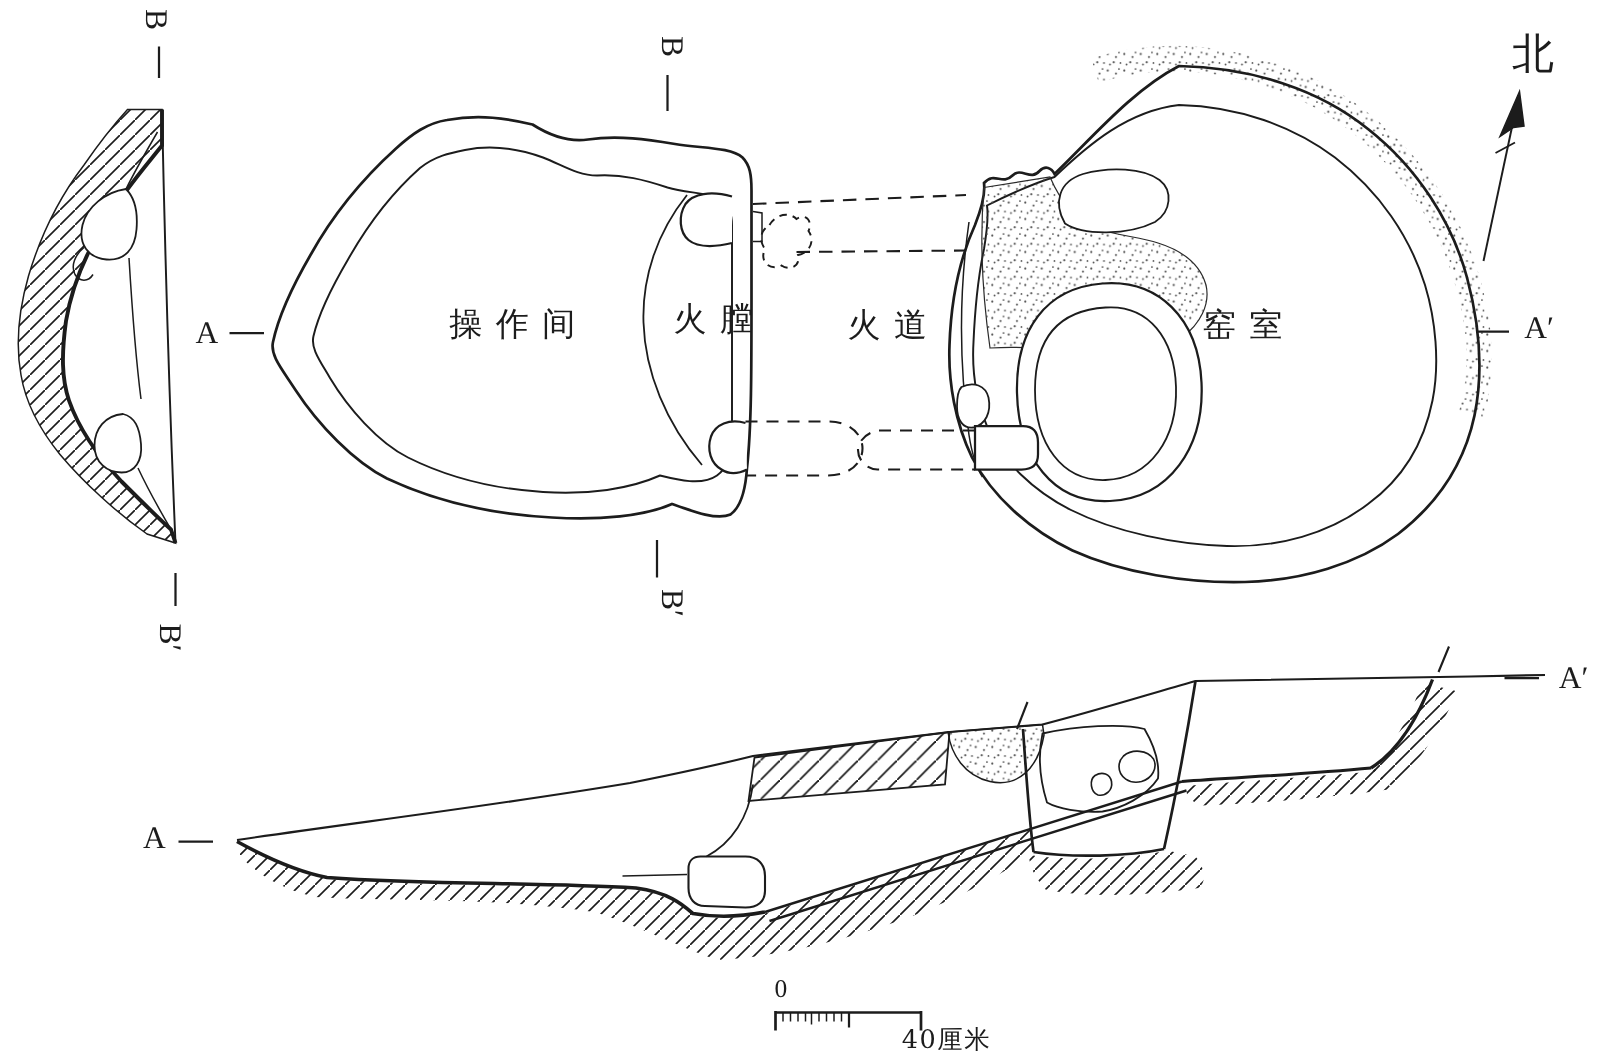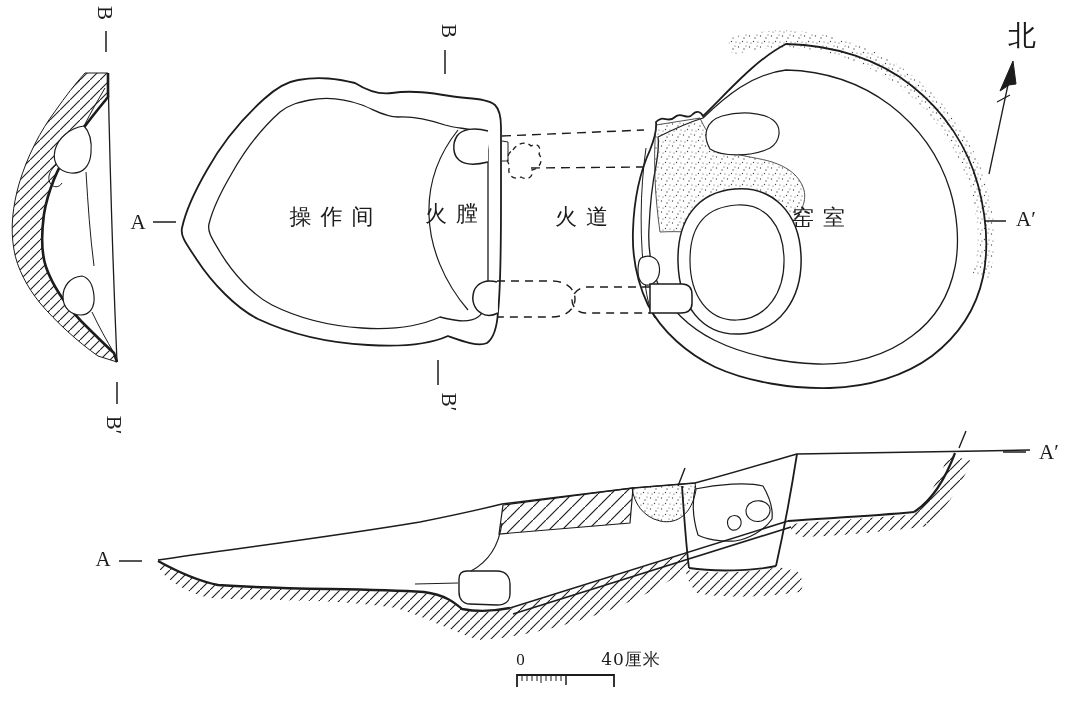--- a/index.html
+++ b/index.html
@@ -6,21 +6,21 @@
   .canvas{
     position:relative;width:1080px;height:704px;background:#ffffff;
     font-family:"Liberation Serif","DejaVu Serif",serif;color:#1c1c1c;overflow:hidden;
   }
   svg.drawing{position:absolute;left:0;top:0;width:1080px;height:704px;}
   .lbl{position:absolute;transform:translate(-50%,-50%);white-space:nowrap;line-height:1;
        font-family:"Liberation Serif","DejaVu Serif",serif;color:#1c1c1c;}
   .rot90{transform:translate(-50%,-50%) rotate(90deg);}
   .cjk{font-family:"DejaVu Serif","Liberation Serif",serif;}
   .letter{font-size:21px;}
-  .cjk-lbl{font-size:22px;letter-spacing:9px;}
+  .cjk-lbl{font-size:22px;letter-spacing:9px;margin-left:10px;}
   .north-lbl{font-size:28px;letter-spacing:0;}
   .scale-num{font-size:17px;letter-spacing:1px;}
 </style>
 </head>
 <body>
 
 <div class="canvas">
 
   <svg class="drawing" viewBox="0 0 1080 704" xmlns="http://www.w3.org/2000/svg">
     <defs>
@@ -180,24 +180,24 @@
   </svg>
 
   <div class="lbl rot90 letter" style="left:104px;top:13px;">B</div>
   <div class="lbl rot90 letter" style="left:113px;top:425px;">B′</div>
   <div class="lbl letter" style="left:138px;top:222px;">A</div>
   <div class="lbl letter" style="left:1026px;top:219px;">A′</div>
   <div class="lbl rot90 letter" style="left:448px;top:31px;">B</div>
   <div class="lbl rot90 letter" style="left:448px;top:402px;">B′</div>
 
   <div class="lbl cjk cjk-lbl" style="left:336px;top:217px;">操作间</div>
-  <div class="lbl cjk cjk-lbl" style="left:456px;top:214px;">火膛</div>
+  <div class="lbl cjk cjk-lbl" style="left:470px;top:214px;">火膛</div>
   <div class="lbl cjk cjk-lbl" style="left:586px;top:217px;font-family:Liberation Serif, serif;">火道</div>
   <div class="lbl cjk cjk-lbl" style="left:823px;top:218px;">窑室</div>
   <div class="lbl cjk north-lbl" style="left:1022px;top:36px;">北</div>
 
   <div class="lbl letter" style="left:103px;top:559px;">A</div>
   <div class="lbl letter" style="left:1049px;top:452px;">A′</div>
 
   <div class="lbl scale-num" style="left:521px;top:659px;">0</div>
-  <div class="lbl cjk scale-num" style="left:631px;top:659px;">40厘米</div>
+  <div class="lbl cjk scale-num" style="left:631px;top:694px;">40厘米</div>
 
 </div>
 
 </body></html>

